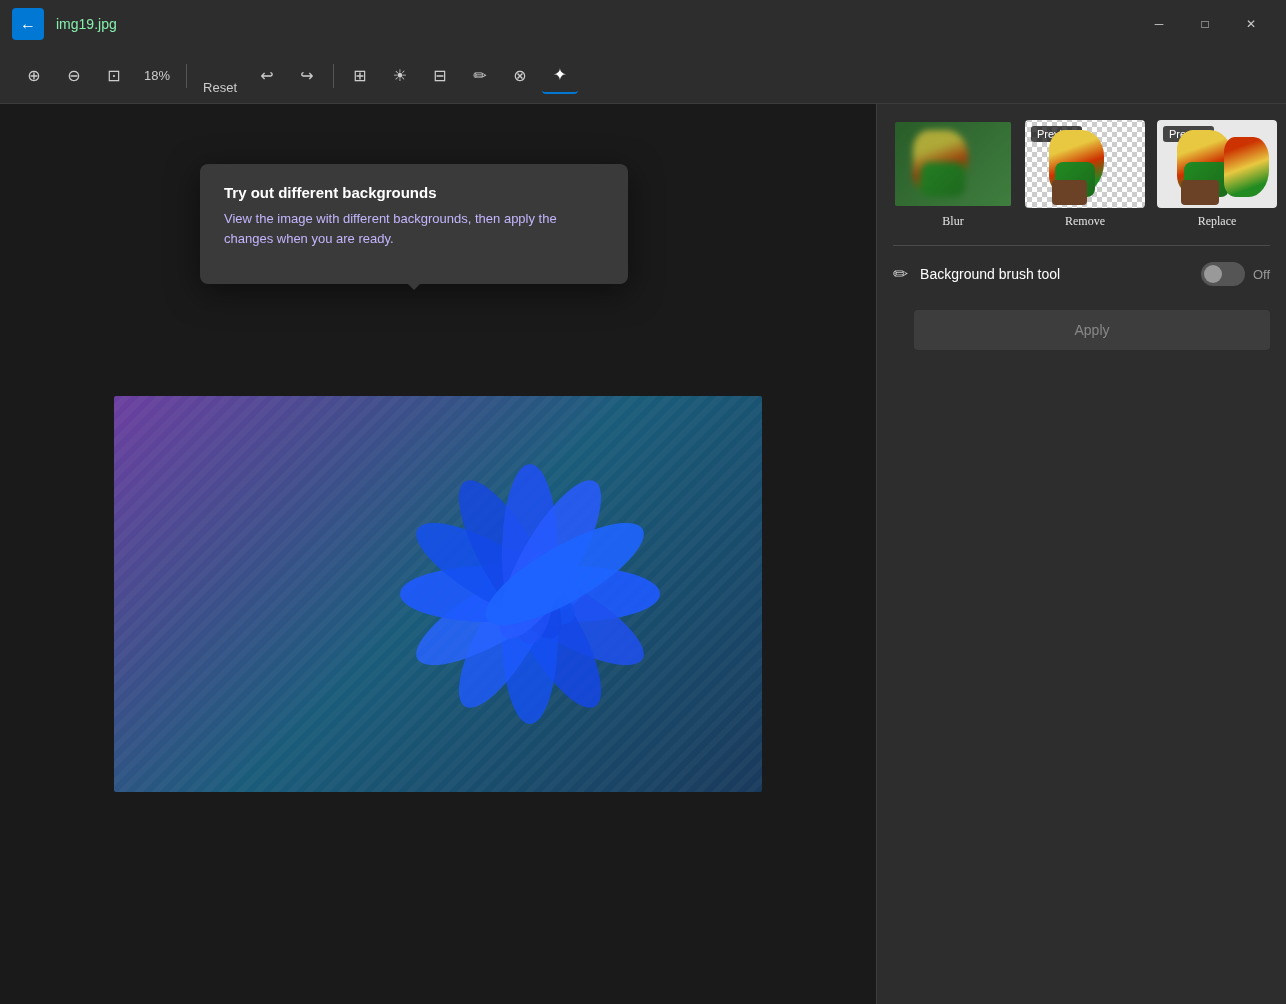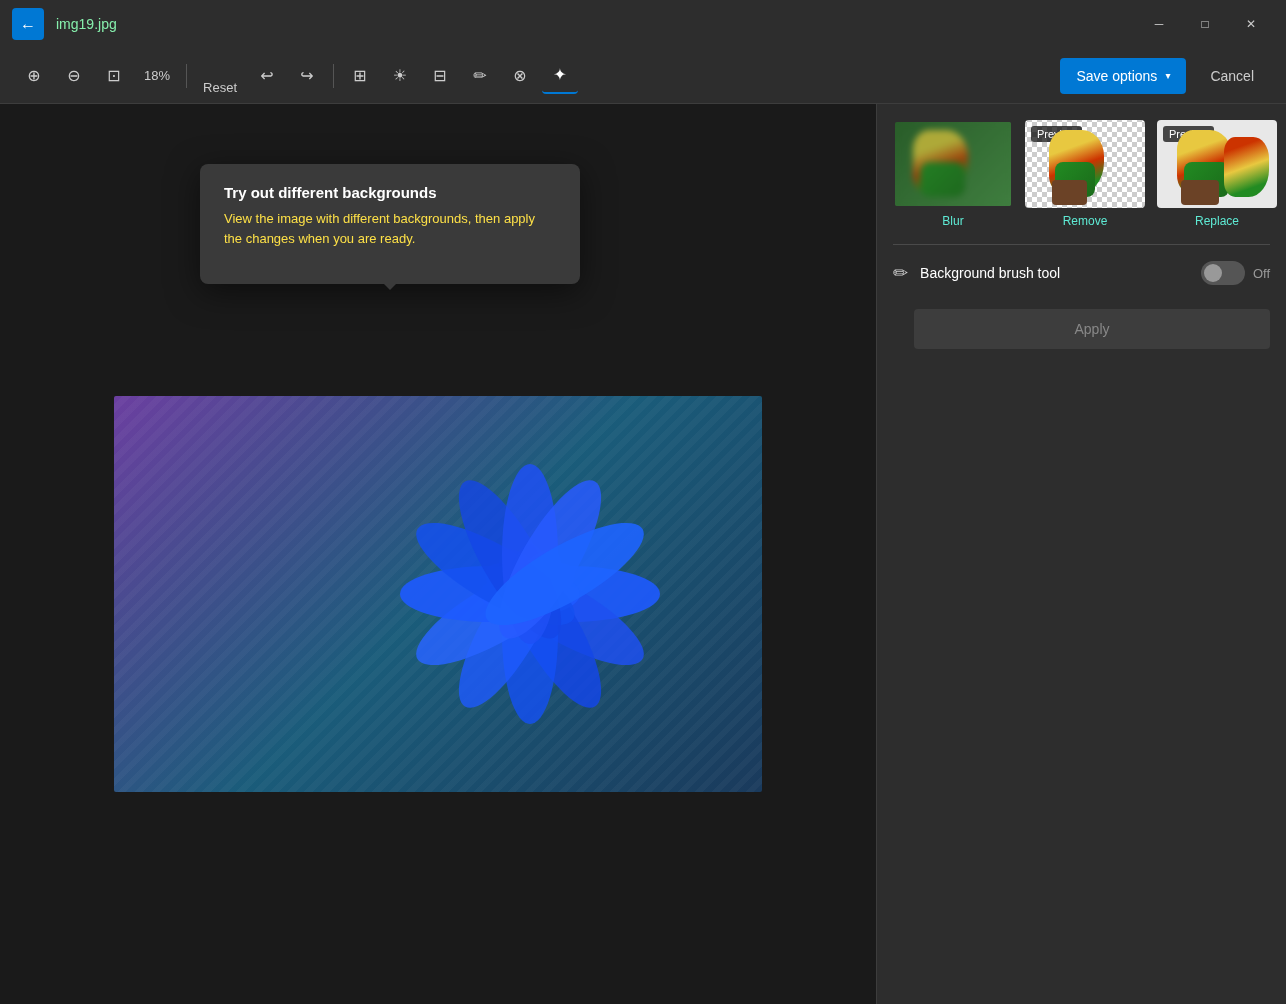--- a/index.html
+++ b/index.html
@@ -144,42 +144,42 @@
     }
 
     
     .tooltip-popup {
       position: absolute;
       top: 60px;
       left: 200px;
       background: #3a3a3a;
       border-radius: 8px;
       padding: 20px 24px;
-      width: 380px;
+      width: 428px;
       box-shadow: 0 8px 32px rgba(0,0,0,0.5);
       z-index: 10;
     }
     .tooltip-popup::after {
       content: '';
       position: absolute;
       bottom: -12px;
       left: 50%;
       transform: translateX(-50%);
       border: 6px solid transparent;
       border-top-color: #3a3a3a;
     }
     .tooltip-title {
       font-size: 15px;
       font-weight: 600;
       margin-bottom: 8px;
       color: #ffffff;
     }
     .tooltip-desc {
       font-size: 13px;
-      color: #fde047;
+      color: #c4b5fd;
       line-height: 1.5;
       margin-bottom: 16px;
     }
     .ok-btn {
       background: #0078d4;
       color: white;
       border: none;
       border-radius: 4px;
       height: 36px;
       width: 100%;
@@ -238,21 +238,22 @@
       position: absolute;
       top: 4px; left: 4px;
       background: rgba(0,0,0,0.7);
       color: white;
       font-size: 11px;
       padding: 2px 6px;
       border-radius: 3px;
     }
     .bg-option-label {
       font-size: 12px;
-      color: #5eead4;
+      color: #e5e5e5;
+      font-family: Liberation Serif, serif;
     }
 
     
     .checker-bg {
       background-image:
         linear-gradient(45deg, #ccc 25%, transparent 25%),
         linear-gradient(-45deg, #ccc 25%, transparent 25%),
         linear-gradient(45deg, transparent 75%, #ccc 75%),
         linear-gradient(-45deg, transparent 75%, #ccc 75%);
       background-size: 10px 10px;
@@ -401,27 +402,20 @@
   <button class="tool-btn">
     <span>✏</span>
   </button>
   <button class="tool-btn">
     <span>⊗</span>
   </button>
   <button class="tool-btn active">
     <span>✦</span>
   </button>
   <div class="toolbar-spacer"></div>
-  <div class="toolbar-right">
-    <button class="save-options-btn">
-      <span>Save options</span>
-      <span class="save-options-chevron">▾</span>
-    </button>
-    <button class="cancel-btn">Cancel</button>
-  </div>
 </div>
 
 <div class="main-content">
 
   <div class="canvas-area">
 
     <div class="tooltip-popup">
       <div class="tooltip-title">Try out different backgrounds</div>
       <div class="tooltip-desc">View the image with different backgrounds, then apply the changes when you are ready.</div>
     </div>

